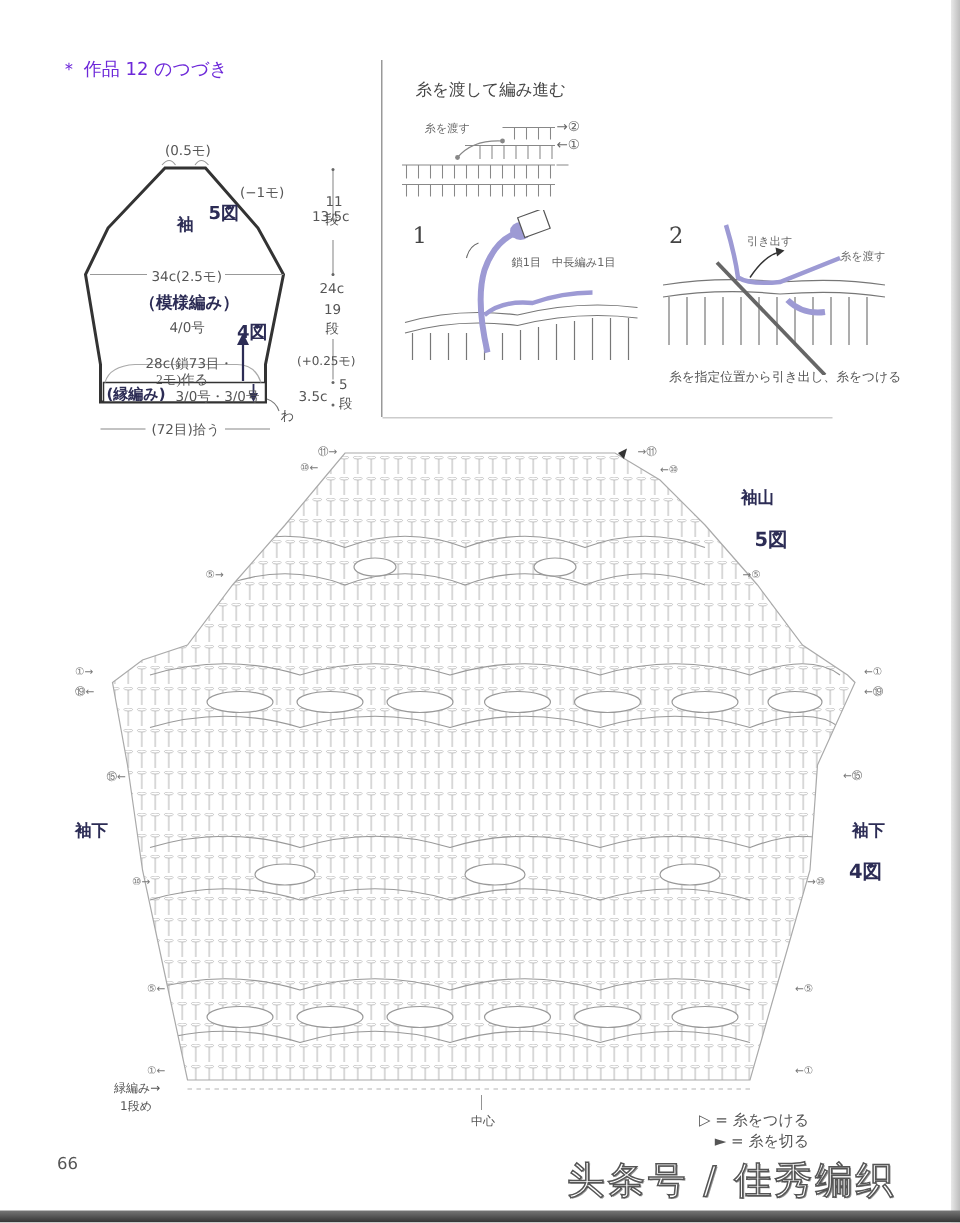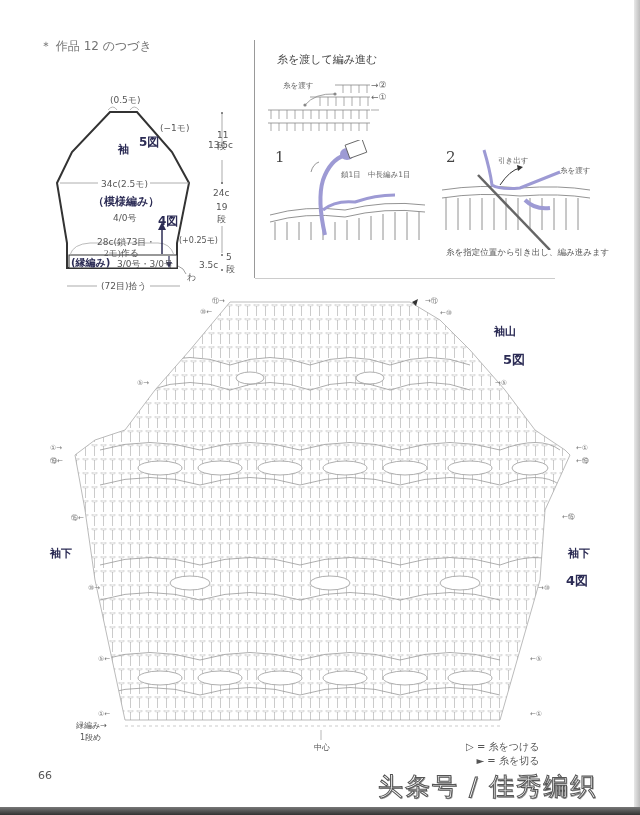--- a/index.html
+++ b/index.html
@@ -3,21 +3,21 @@
 <meta charset="utf-8">
 <style>
   html, body { margin:0; padding:0; }
   body { width:640px; height:815px; background:#ffffff; position:relative; overflow:hidden;
          font-family:"DejaVu Sans", sans-serif; color:#444; }
   .abs { position:absolute; }
   .page-edge { position:absolute; right:0; top:0; width:6px; height:815px;
                background:linear-gradient(to right,#e8e8e8,#bdbdbd); }
   .bottom-bar { position:absolute; left:0; bottom:0; width:640px; height:8px;
                 background:linear-gradient(#777,#333); }
-  .title { left:40px; top:38px; font-size:12px; color:#737373; }
+  .title { left:40px; top:38px; font-size:12px; color:#6d28d9; }
   .divider-v { left:254px; top:40px; width:1px; height:238px; background:#999; }
   .divider-h { left:255px; top:278px; width:300px; height:1px; background:#ccc; }
 
   .schem-label { font-size:9px; color:#555; white-space:nowrap; }
   .schem-bold { font-size:11px; font-weight:bold; color:#2c2c55; white-space:nowrap; }
   .schem-fig { font-size:12px; font-weight:bold; color:#2c2c55; }
 
   .instr-title { left:277px; top:52px; font-size:11px; color:#444; }
   .step-num { font-family:"DejaVu Serif", serif; font-size:15px; color:#444; }
   .step-cap { font-size:8.5px; color:#555; line-height:13px; white-space:nowrap; }
@@ -73,21 +73,21 @@
     <circle cx="222" cy="190" r="1" fill="#666"></circle>
   </svg>
   <span class="abs schem-label" style="left:110px;top:14px;">(0.5モ)</span>
   <span class="abs schem-label" style="left:160px;top:42px;">(−1モ)</span>
   <span class="abs schem-bold" style="left:118px;top:62px;">袖</span>
   <span class="abs schem-fig" style="left:139px;top:54px;">5図</span>
   <span class="abs schem-label" style="left:101px;top:98px;">34c(2.5モ)</span>
   <span class="abs schem-bold" style="left:93px;top:114px;">（模様編み）</span>
   <span class="abs schem-label" style="left:113px;top:132px;">4/0号</span>
   <span class="abs schem-fig" style="left:158px;top:133px;">4図</span>
-  <span class="abs schem-label" style="left:179px;top:155px;font-size:8px;">(+0.25モ)</span>
+  <span class="abs schem-label" style="left:179px;top:155px;font-size:8px;padding-left:19px;">(+0.25モ)</span>
   <span class="abs schem-label" style="left:97px;top:156px;">28c(鎖73目・</span>
   <span class="abs schem-label" style="left:104px;top:167px;font-family:Liberation Serif, serif;">2モ)作る</span>
   <span class="abs schem-bold" style="left:71px;top:176px;font-size:10px;">(縁編み)</span>
   <span class="abs schem-label" style="left:117px;top:178px;">3/0号・3/0号</span>
   <span class="abs schem-label" style="left:187px;top:191px;">わ</span>
   <span class="abs schem-label" style="left:101px;top:200px;">(72目)拾う</span>
 
   <span class="abs schem-label" style="left:208px;top:37px;margin-top:23px;">13.5c</span>
   <span class="abs schem-label" style="left:217px;top:50px;">11</span>
   <span class="abs schem-label" style="left:217px;top:60px;">段</span>
@@ -188,21 +188,21 @@
     </g>
     <path d="M44 10 Q50 30 52 45 Q60 50 80 48 Q100 40 120 32" fill="none" stroke="#9d9ad4" stroke-width="3"></path>
     <path d="M85 60 Q95 70 110 68" fill="none" stroke="#9d9ad4" stroke-width="4"></path>
     <line x1="38" y1="35" x2="110" y2="110" stroke="#666" stroke-width="2.5"></line>
     <path d="M60 45 Q70 30 80 28" fill="none" stroke="#333" stroke-width="1"></path>
     <polygon points="77,25 83,27 78,31" fill="#333"></polygon>
   </svg>
   <span class="abs small-note" style="left:58px;top:16px;">引き出す</span>
   <span class="abs small-note" style="left:120px;top:26px;">糸を渡す</span>
   <div class="abs step-cap" style="left:6px;top:106px;">
-    <div>糸を指定位置から引き出し、編み進みます</div>
+    <div>糸を指定位置から引き出し、糸をつける</div>
   </div>
 </div>
 
 <div class="abs" style="left:0;top:290px;width:640px;height:470px;">
   <svg width="640" height="470" style="position:absolute;left:0;top:0">
     <defs>
       <pattern id="grid" x="0" y="0" width="9" height="14" patternUnits="userSpaceOnUse">
         <line x1="4.5" y1="2" x2="4.5" y2="12" stroke="#a8a8a8" stroke-width="0.6"></line>
         <ellipse cx="4.5" cy="1" rx="3" ry="1" fill="none" stroke="#b0b0b0" stroke-width="0.5"></ellipse>
       </pattern>

